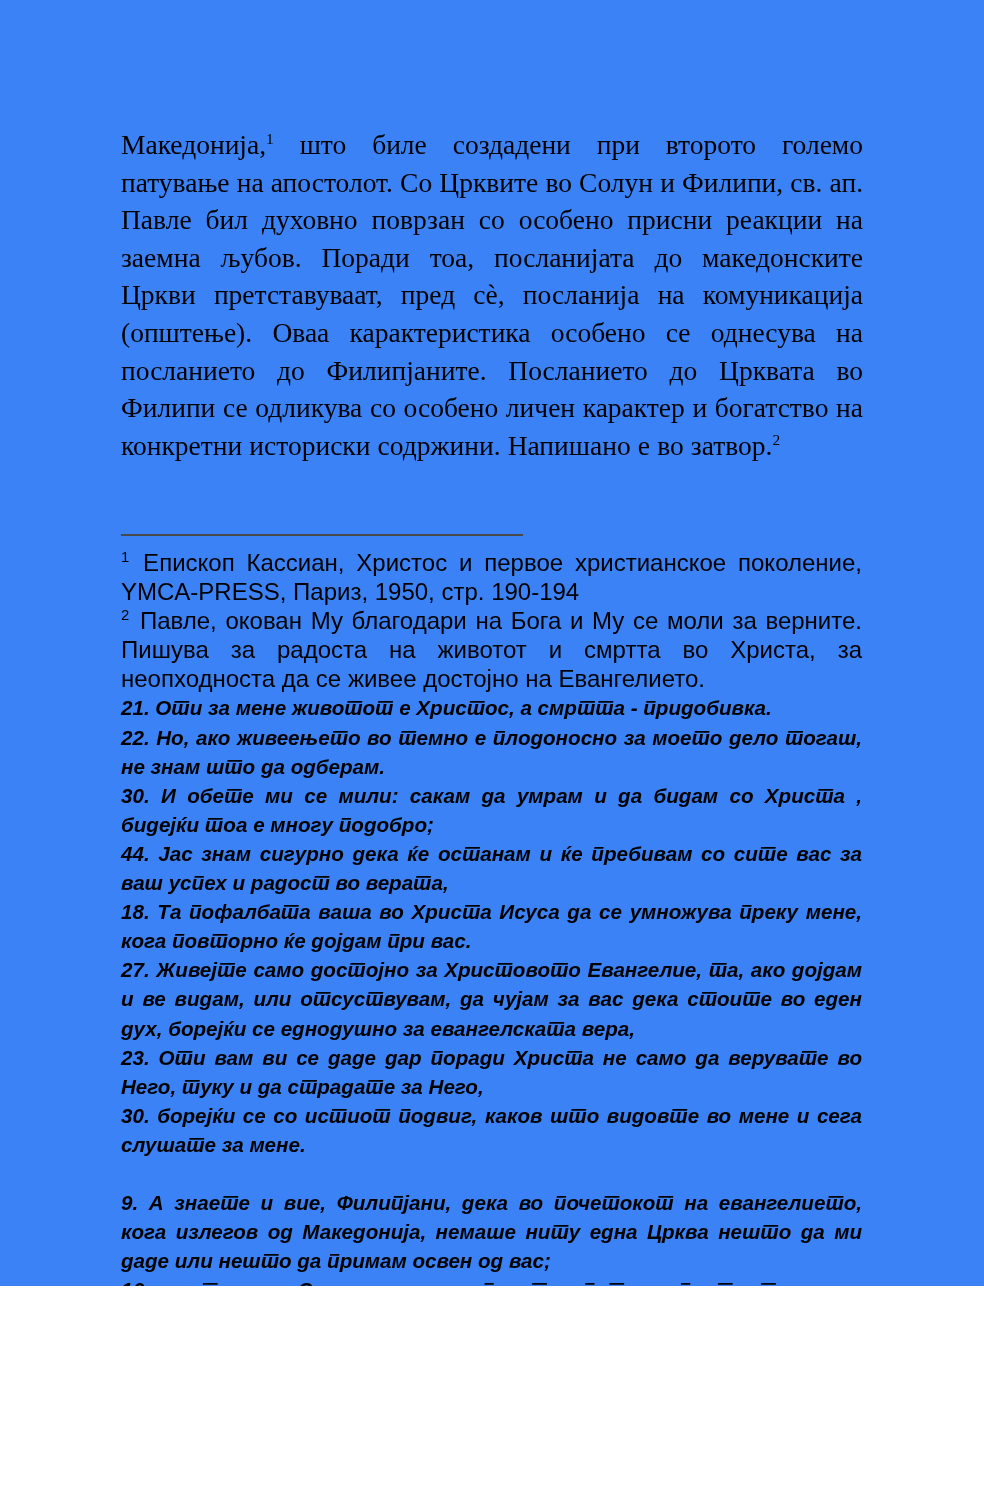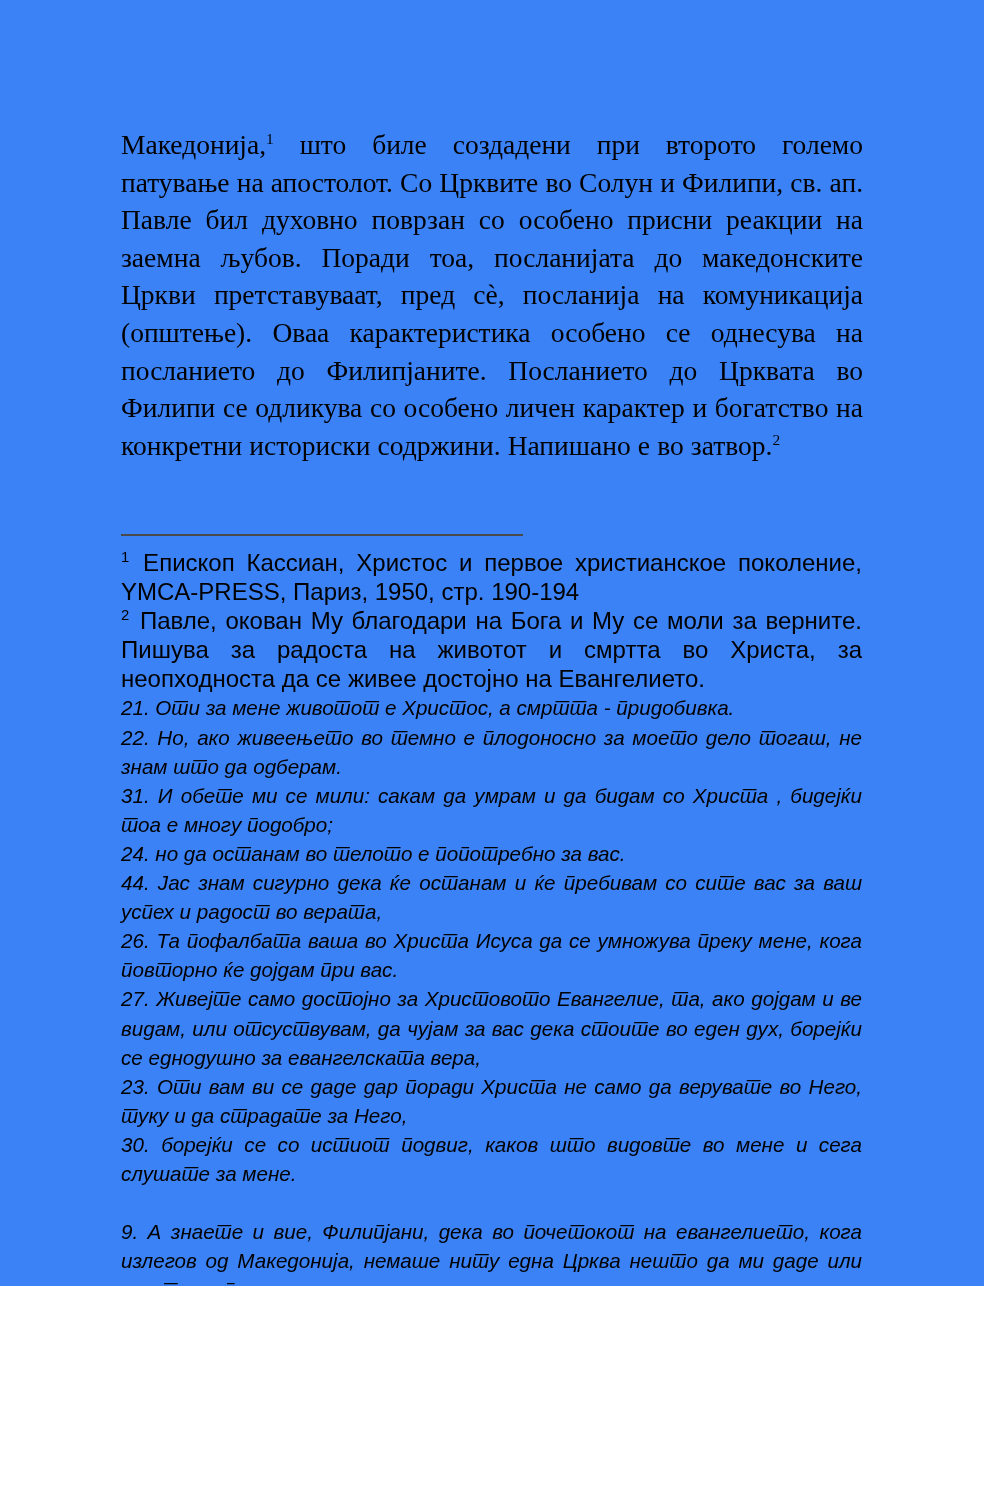--- a/index.html
+++ b/index.html
@@ -79,21 +79,21 @@
     vertical-align: super;
     line-height: 0;
     padding-right: 2px;
   }
 
   .verse {
     font-family: "Liberation Sans", "DejaVu Sans", sans-serif;
     font-size: 20.6px;
     line-height: 29.1px;
     font-style: italic;
-    font-weight: 400;
+    font-weight: 700;
     text-align: justify;
     text-justify: inter-word;
     margin: 0;
   }
 
   .spacer-line {
     height: 29.1px;
   }
 
   
@@ -122,24 +122,23 @@
 
   <div class="notes-area">
 
     <p class="note-par"><sup>1</sup> Епископ Кассиан, Христос и первое христианское поколение, YMCA-PRESS, Париз, 1950, стр. 190-194</p>
 
     <p class="note-par"><sup>2</sup> Павле, окован Му благодари на Бога и Му се моли за верните. Пишува за радоста на животот и смртта во Христа, за неопходноста да се живее достојно на Евангелието.</p>
 
 
     <p class="verse">21. Оти за мене животот е Христос, а смртта - придобивка.</p>
     <p class="verse">22. Но, ако живеењето во темно е плодоносно за моето дело тогаш, не знам што да одберам.</p>
-    <p class="verse">31. И обете ми се мили: сакам да умрам и да бидам со Христа , бидејќи тоа е многу подобро;</p>
-    <p class="verse">24. но да останам во телото е попотребно за вас.</p>
+    <p class="verse">30. И обете ми се мили: сакам да умрам и да бидам со Христа , бидејќи тоа е многу подобро;</p>
     <p class="verse">44. Јас знам сигурно дека ќе останам и ќе пребивам со сите вас за ваш успех и радост во верата,</p>
-    <p class="verse">26. Та пофалбата ваша во Христа Исуса да се умножува преку мене, кога повторно ќе дојдам при вас.</p>
+    <p class="verse">18. Та пофалбата ваша во Христа Исуса да се умножува преку мене, кога повторно ќе дојдам при вас.</p>
     <p class="verse">27. Живејте само достојно за Христовото Евангелие, та, ако дојдам и ве видам, или отсуствувам, да чујам за вас дека стоите во еден дух, борејќи се еднодушно за евангелската вера,</p>
     <p class="verse">23. Оти вам ви се даде дар поради Христа не само да верувате во Него, туку и да страдате за Него,</p>
     <p class="verse">30. борејќи се со истиот подвиг, каков што видовте во мене и сега слушате за мене.</p>
 
     <div class="spacer-line"></div>
 
     <p class="verse">9. А знаете и вие, Филипјани, дека во почетокот на евангелието, кога излегов од Македонија, немаше ниту една Црква нешто да ми даде или нешто да примам освен од вас;</p>
     <p class="verse">16. зашто и во Солун, еднаш, и по втор пат, ми пративте нужни работи.</p>
 
   </div>

